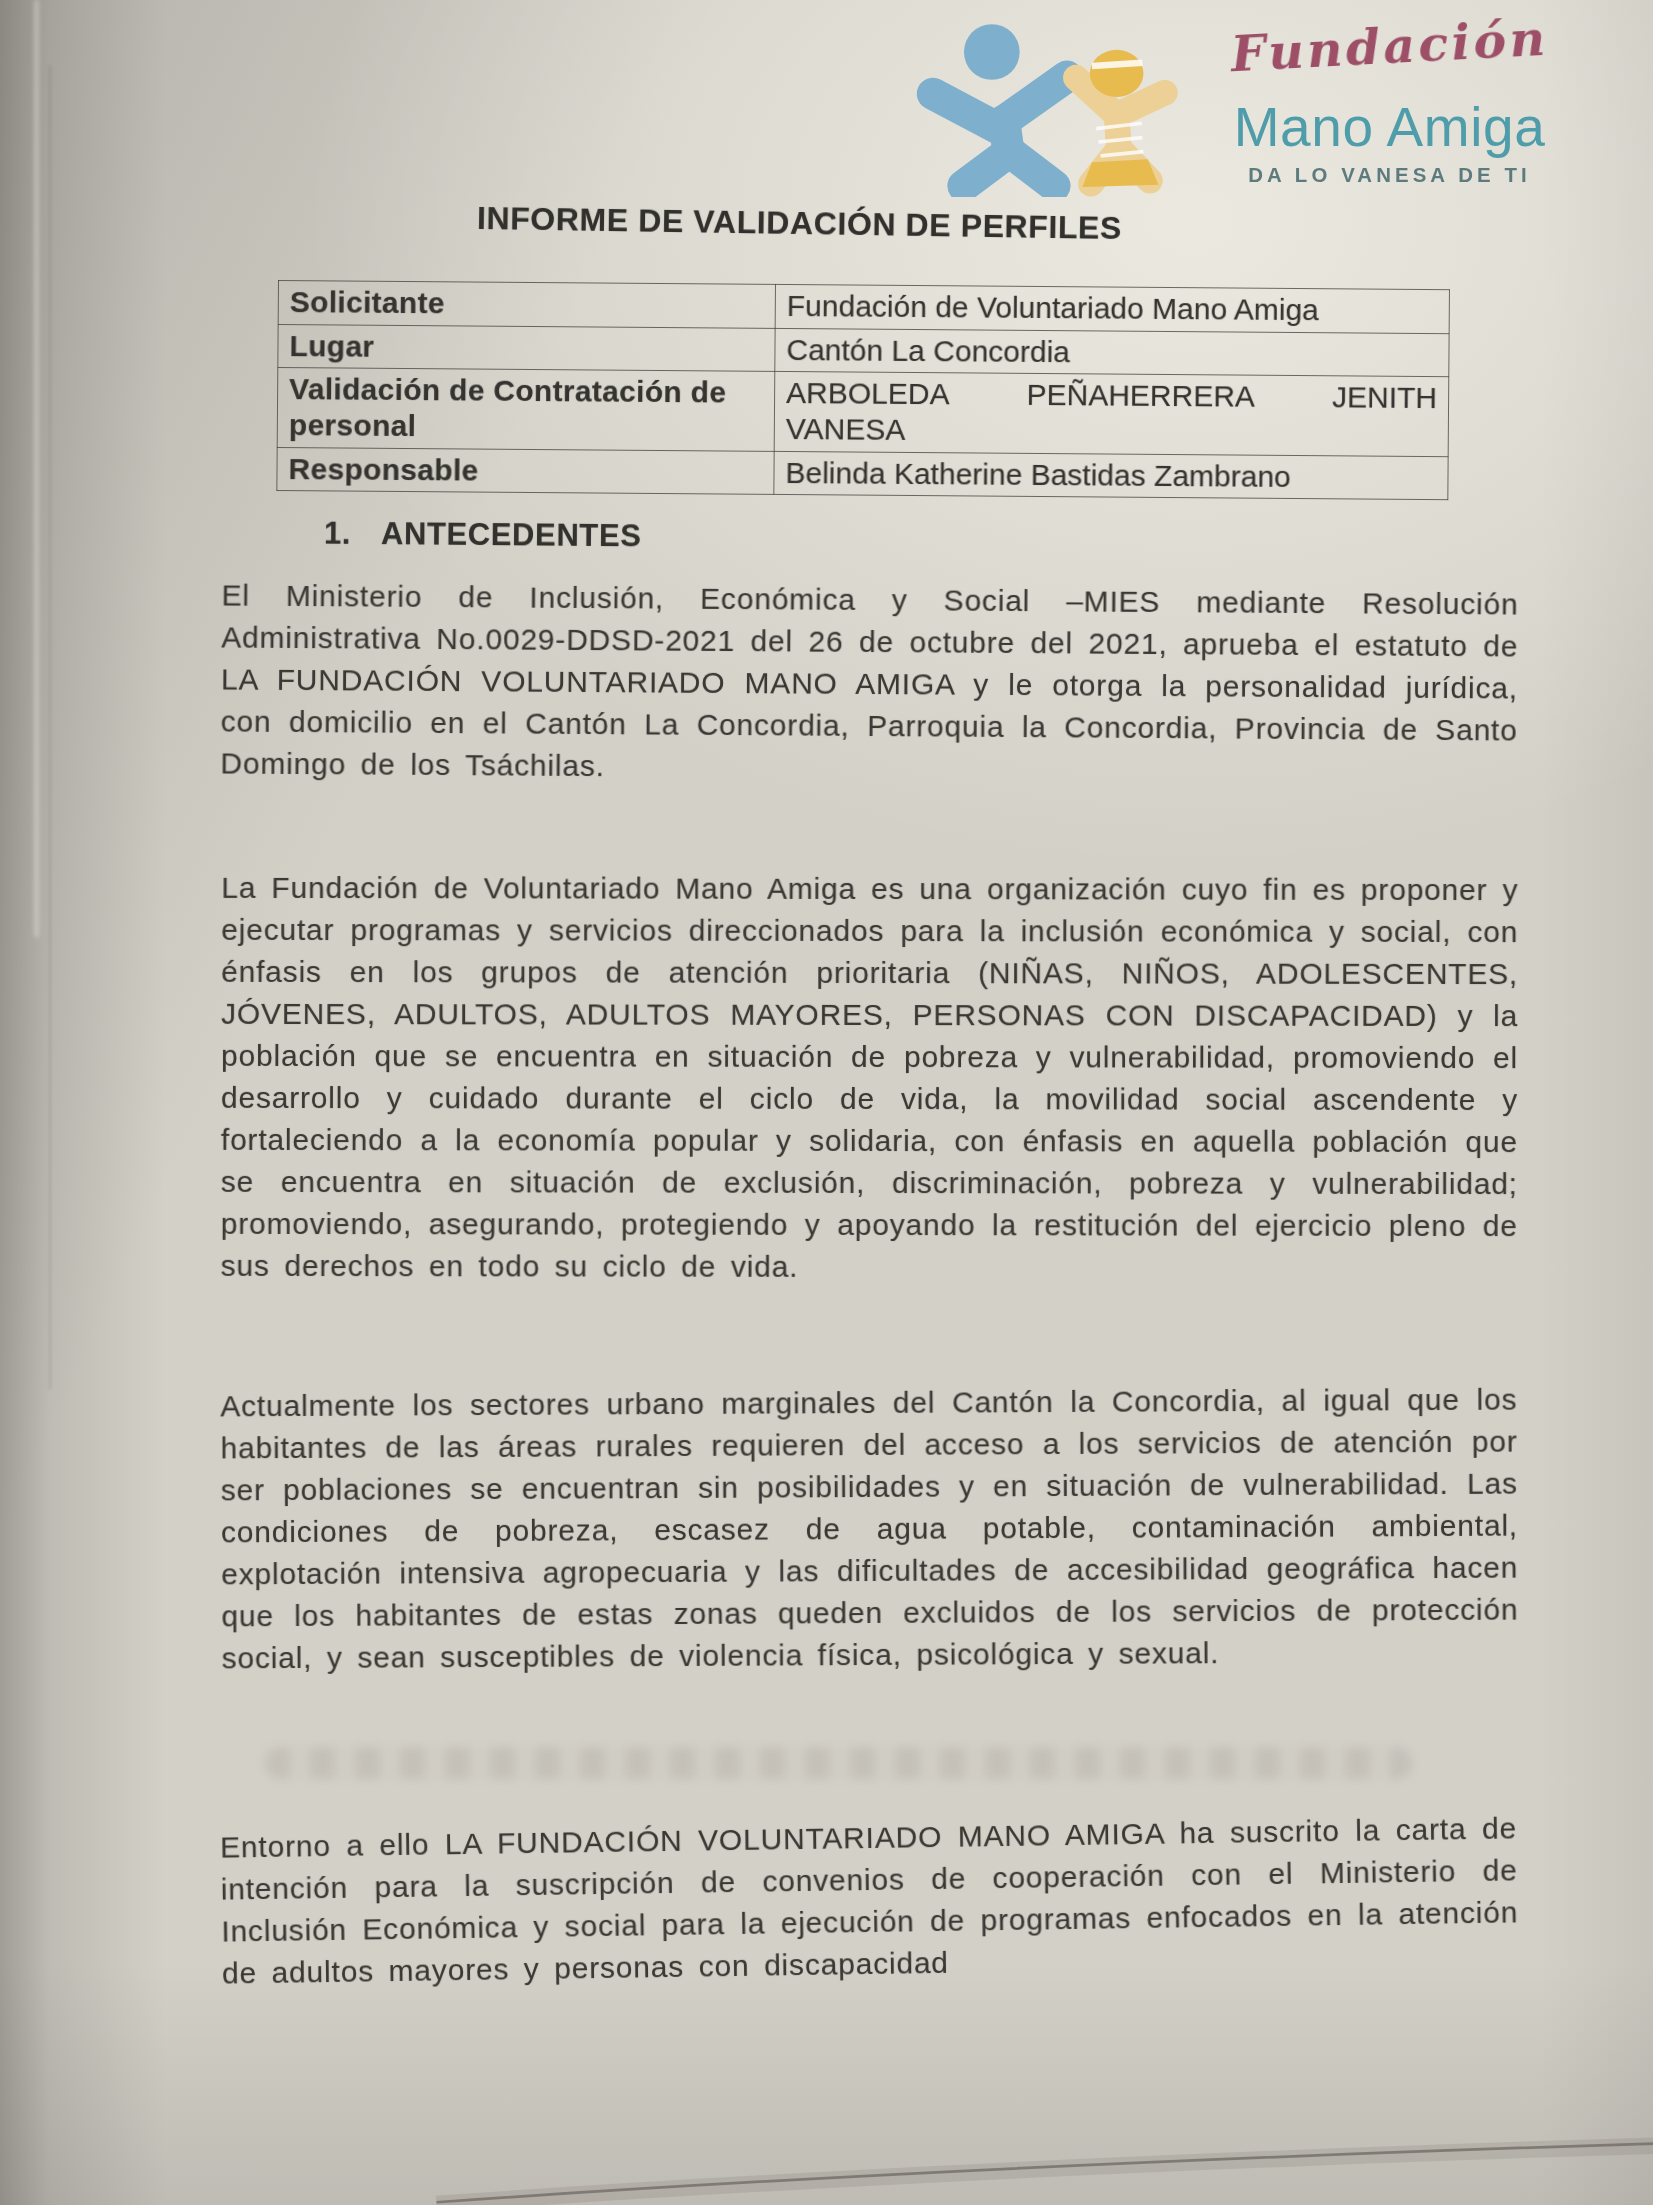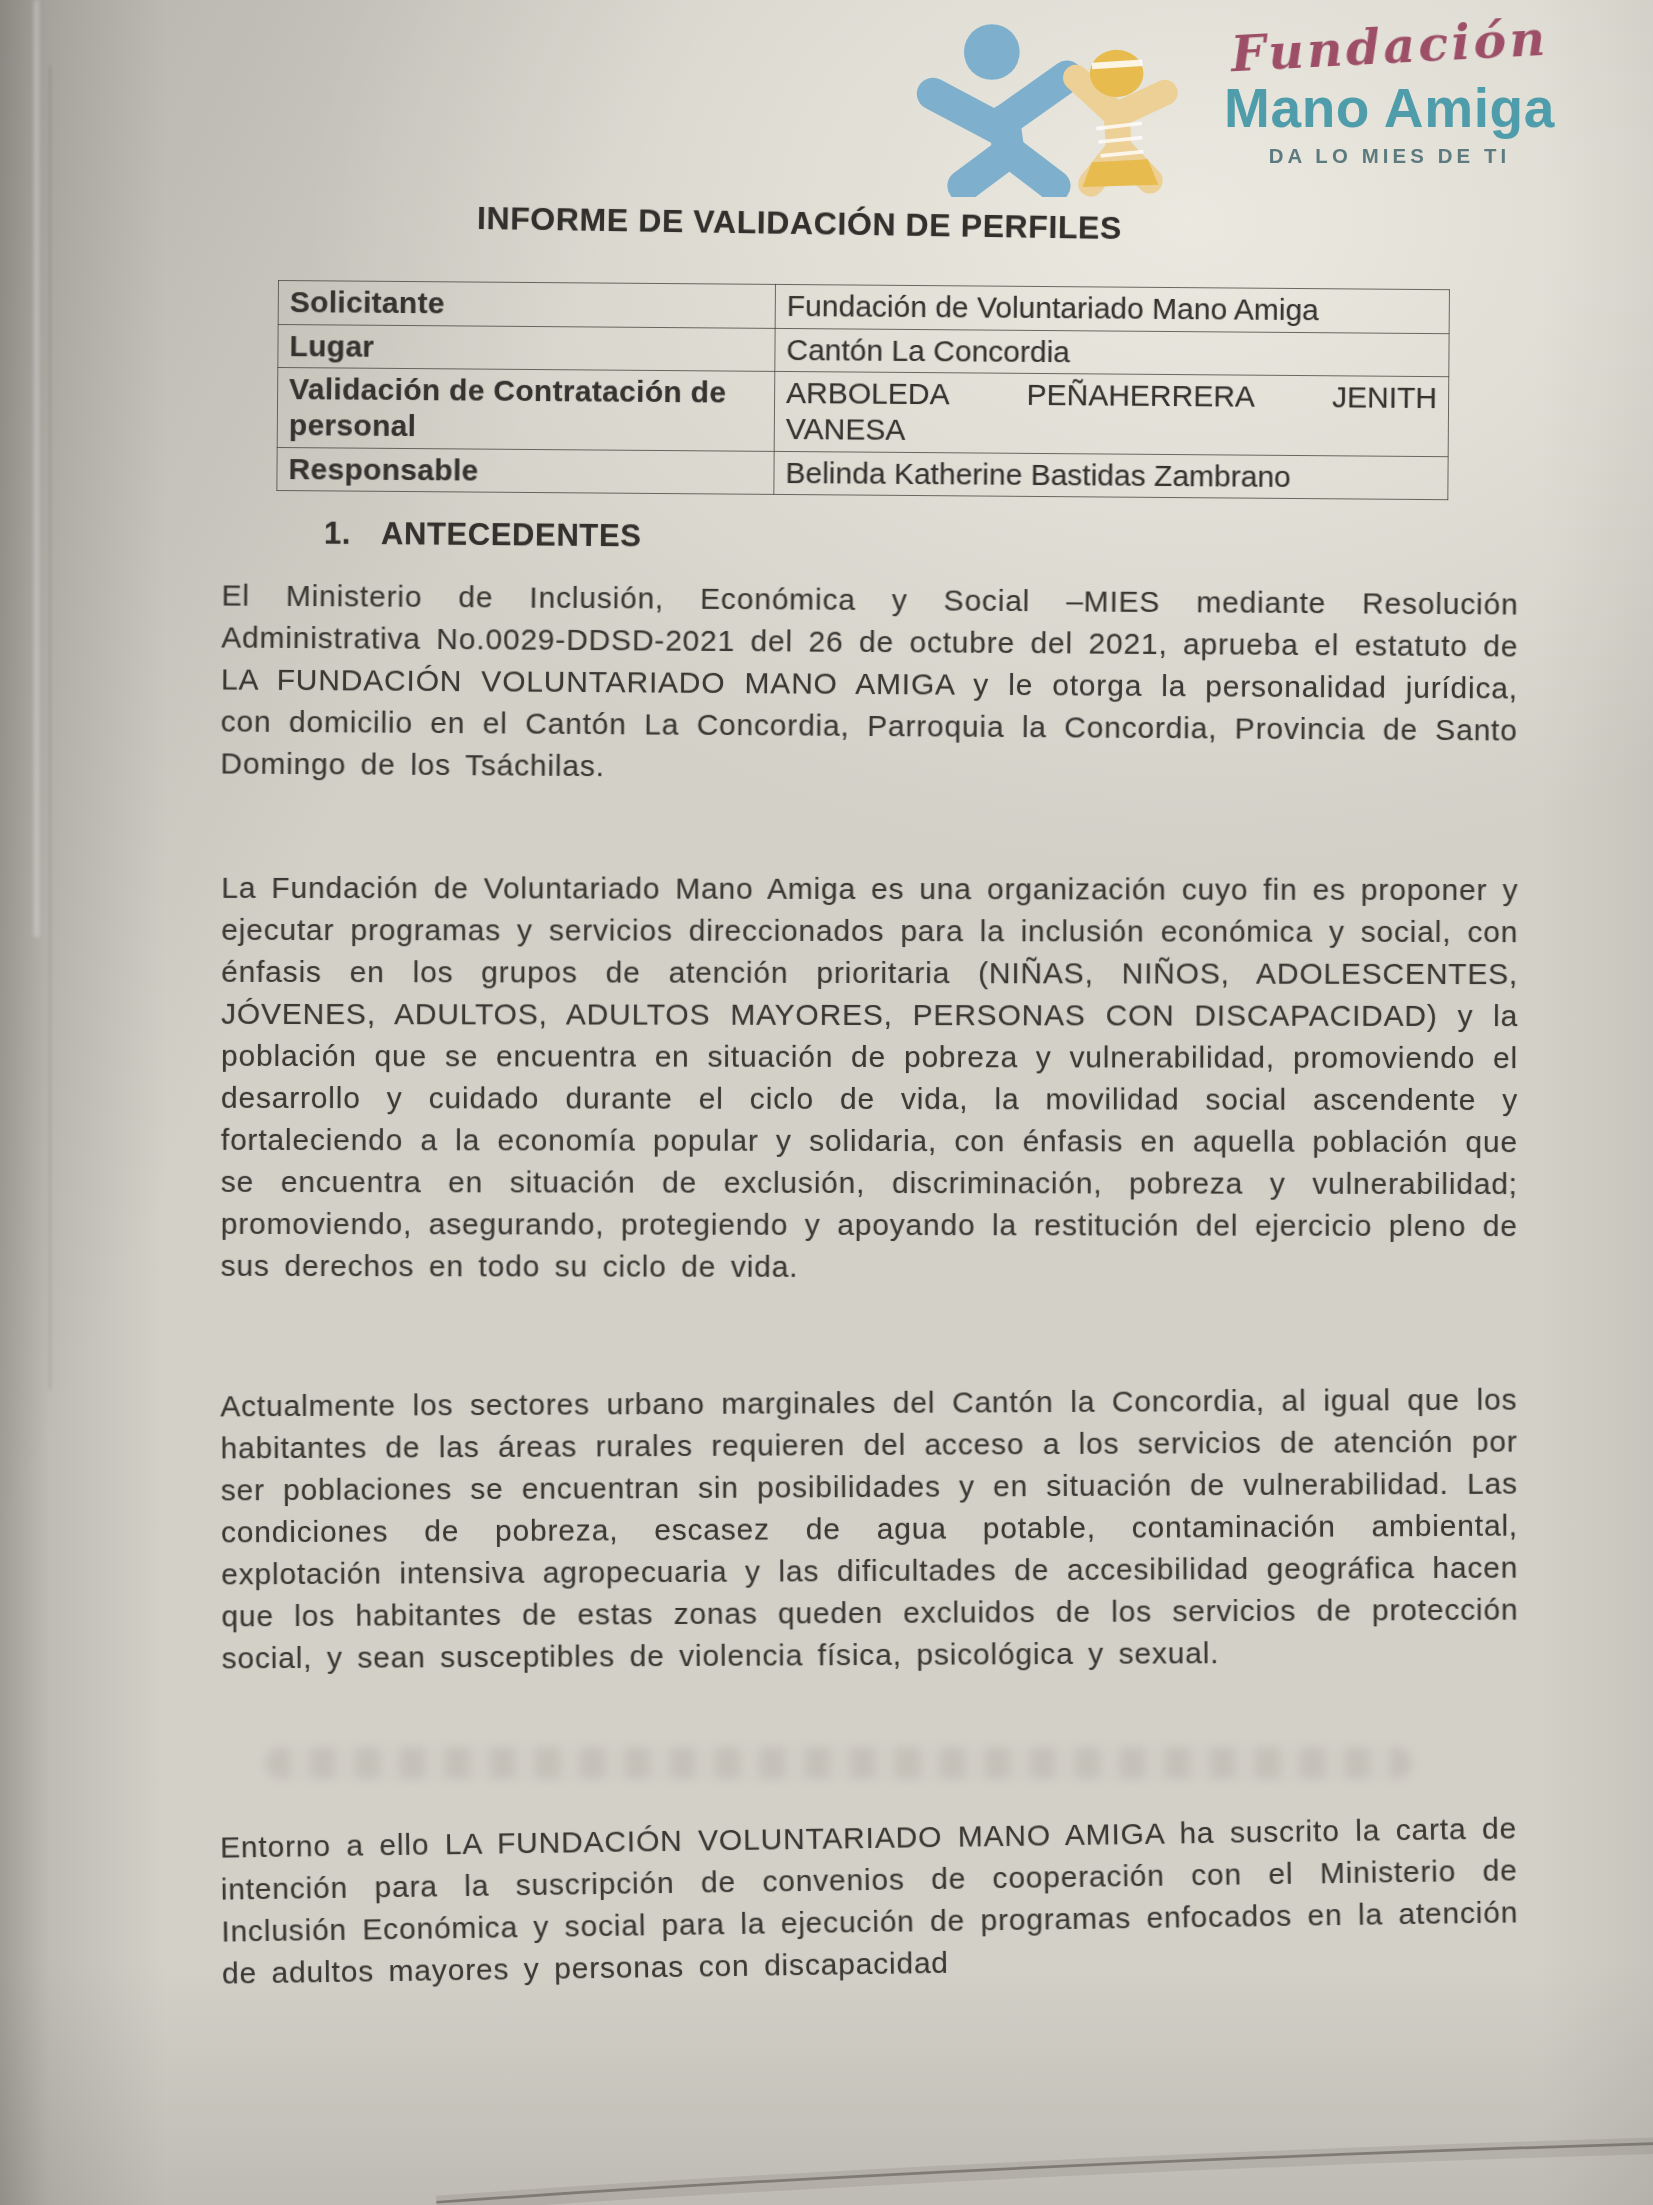--- a/index.html
+++ b/index.html
@@ -28,21 +28,21 @@
   .soft{filter:blur(0.3px);}
 
   
   .logo-figures{position:absolute;left:882px;top:12px;width:300px;height:185px;}
   .logo-text{position:absolute;left:1133px;top:16.5px;width:513px;text-align:center;}
   .logo-script{
     font-family:"DejaVu Serif","Liberation Serif",serif;
     font-style:italic;font-weight:600;font-size:49px;letter-spacing:3.3px;
     transform:rotate(-3deg);
   }
-  .logo-brand{margin-top:1px;font-weight:bold;font-size:55px;letter-spacing:0.6px;}
+  .logo-brand{margin-top:20px;font-weight:normal;font-size:55px;letter-spacing:0.6px;}
   .logo-tagline{margin-top:5.5px;font-weight:bold;font-size:20.4px;letter-spacing:4.1px;}
 
   
   .title{
     position:absolute;left:287px;top:205px;width:1025px;text-align:center;
     font-size:32px;font-weight:bold;letter-spacing:0.6px;color:#32302c;
     transform:rotate(0.9deg);
     text-shadow:0 0 1.1px rgba(50,48,44,0.35);
   }
   table.info{
@@ -109,21 +109,21 @@
       <path d="M408,266 L488,258" fill="none"></path>
     </g>
     <path d="M392,278 L496,272 L516,320 L374,324 Z" fill="#e7bb4e"></path>
     <ellipse cx="438" cy="112" rx="50" ry="44" fill="#e7bb4e"></ellipse>
     <path d="M392,98 L486,92" stroke="#ffffff" stroke-width="12" opacity="0.85" fill="none"></path>
   </svg>
 
   <div class="logo-text">
     <div class="logo-script soft" style="color:#9e4f68">Fundación</div>
     <div class="logo-brand soft" style="color:#4f9daa">Mano Amiga</div>
-    <div class="logo-tagline soft" style="color:#5d7b7e">DA LO MIES DE TI</div>
+    <div class="logo-tagline soft" style="color:#5d7b7e">DA LO VANESA DE TI</div>
   </div>
 
   <div class="title soft">INFORME DE VALIDACIÓN DE PERFILES</div>
 
   <table class="info soft">
     <tbody>
       <tr>
         <td class="cell-label">Solicitante</td>
         <td class="cell-value">Fundación de Voluntariado Mano Amiga</td>
       </tr>

